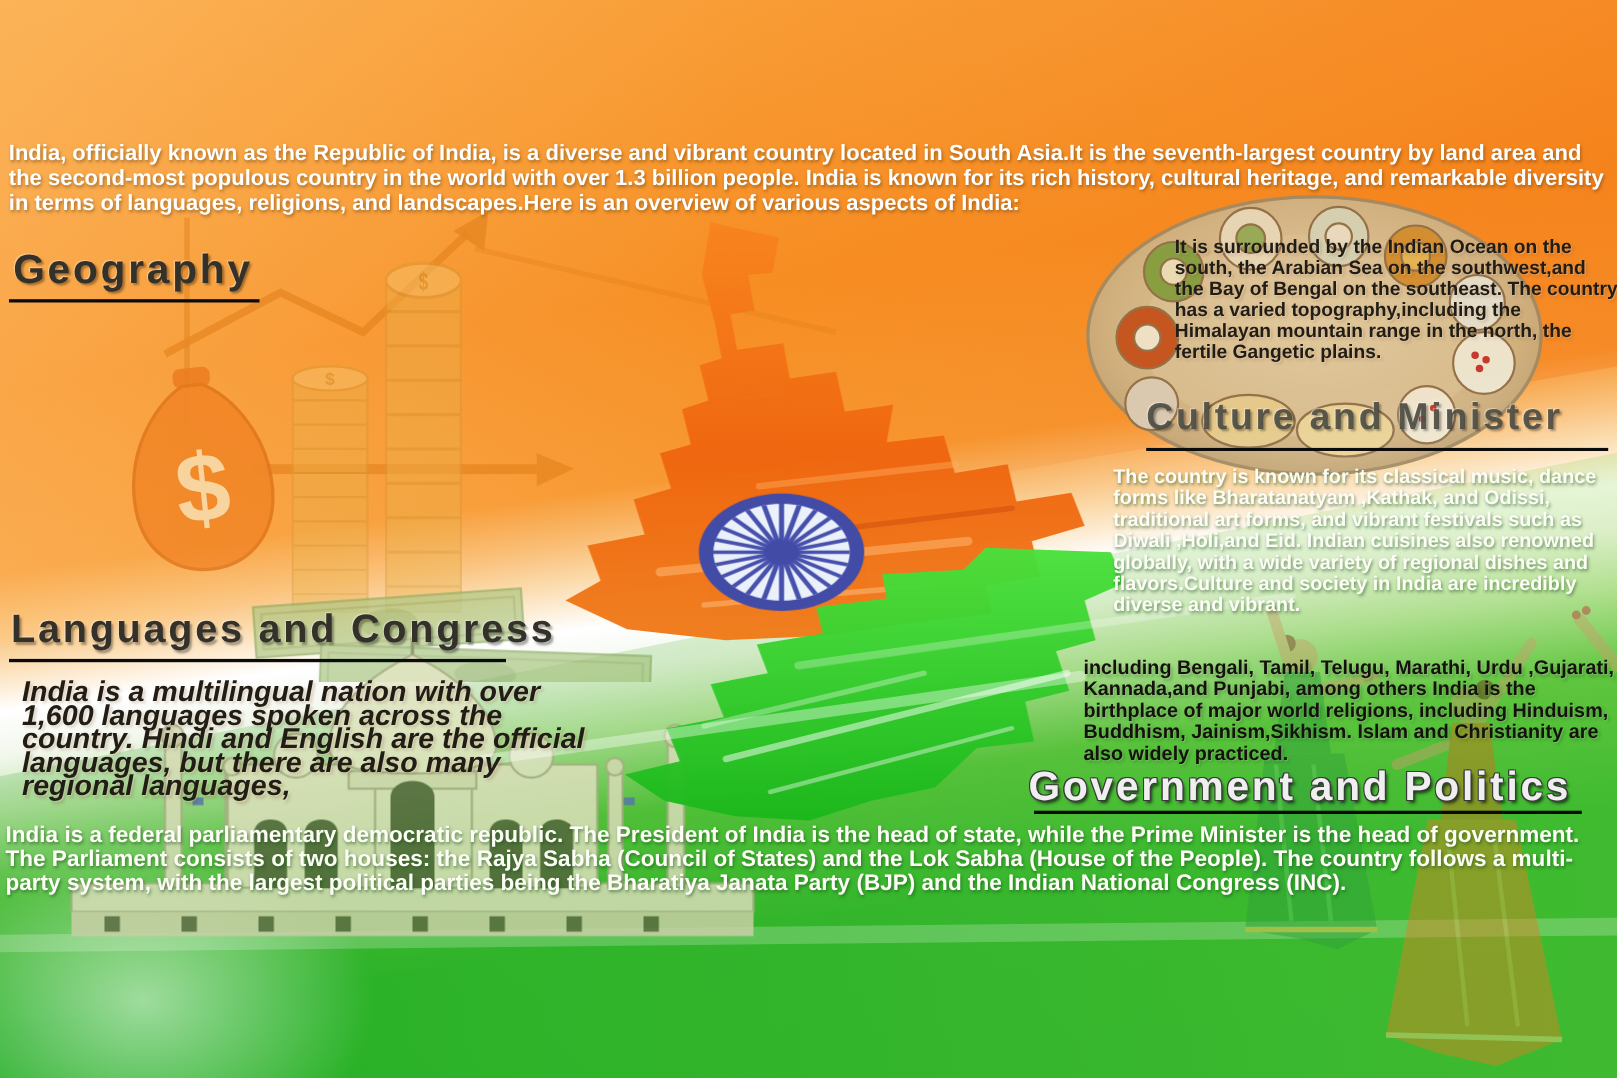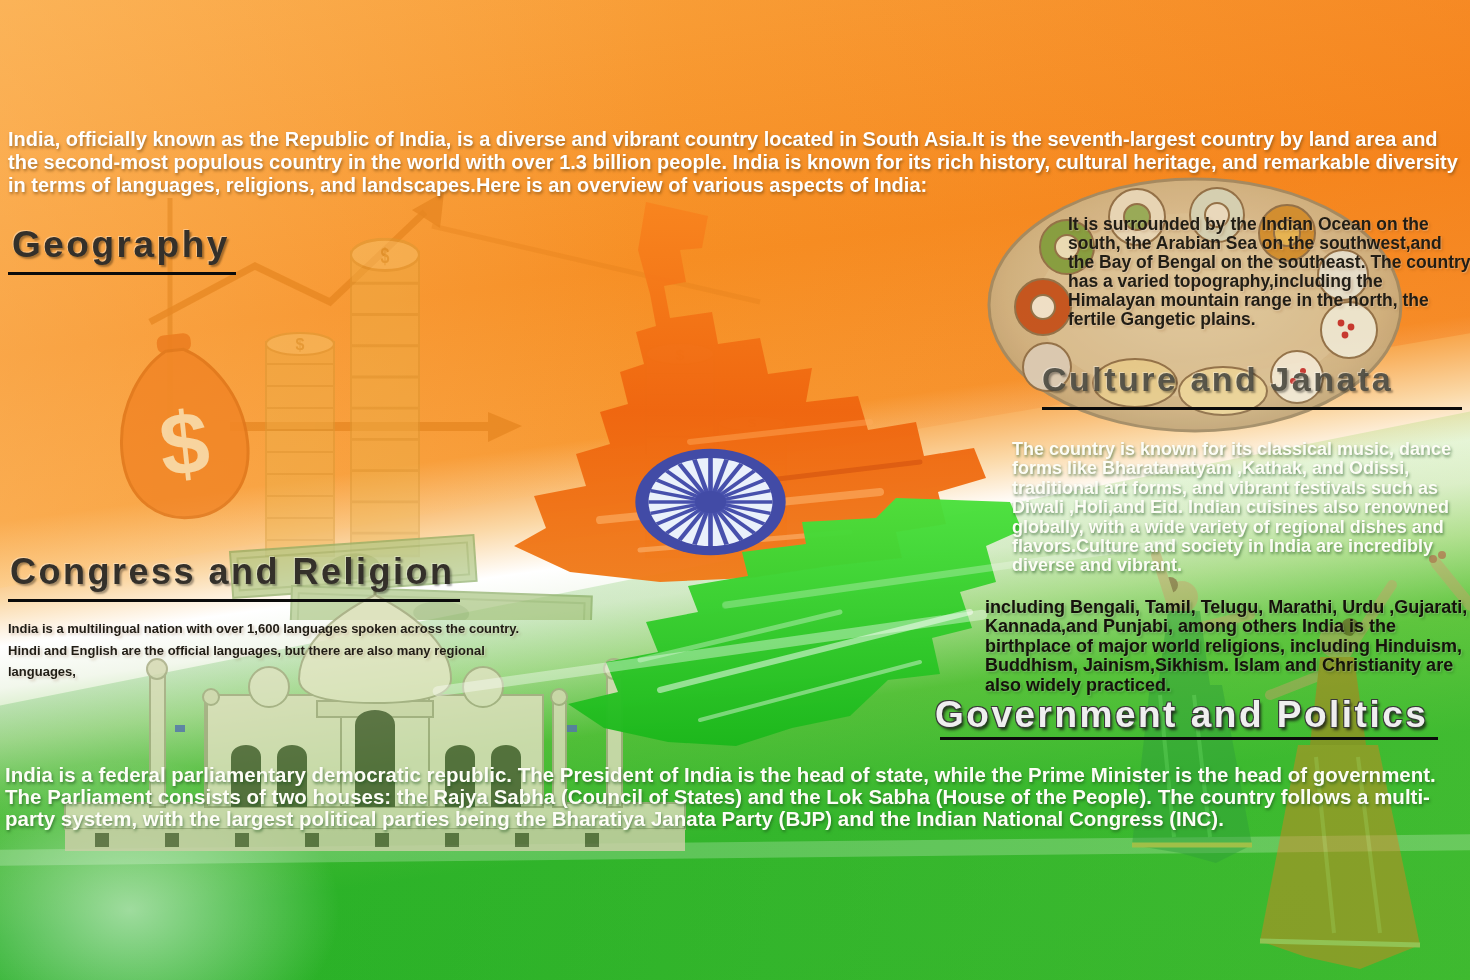--- a/index.html
+++ b/index.html
@@ -30,41 +30,41 @@
     left:-80px;top:760px;width:420px;height:300px;z-index:1;
     background:radial-gradient(closest-side, rgba(255,255,255,.55), rgba(255,255,255,0));
   }
   .grass-band{
     left:-10px;top:842px;width:1500px;height:16px;z-index:1;
     background:rgba(255,255,255,.22);transform:rotate(-.6deg);border-radius:8px;
   }
   
   .txt{z-index:10;font-weight:700;}
   .light{color:#FFFFFF;text-shadow:1px 2px 3px rgba(95,60,15,.55);}
-  .light-on-green{color:#FDFDF6;text-shadow:1px 2px 3px rgba(25,80,25,.6);margin-top:16px;}
+  .light-on-green{color:#FDFDF6;text-shadow:1px 2px 3px rgba(25,80,25,.6);}
   .dark{color:#211D15;text-shadow:1px 1px 1px rgba(255,255,255,.28), 2px 2px 3px rgba(110,55,0,.25);}
   .dark-on-green{color:#15120B;text-shadow:1px 1px 1px rgba(255,255,255,.22), 2px 2px 3px rgba(0,60,0,.3);}
   .heading{
     z-index:10;font-weight:700;letter-spacing:2.5px;
     color:#34302A;text-shadow:-1px -1px 0 rgba(255,255,255,.35), 2px 2px 2px rgba(0,0,0,.35);
     white-space:nowrap;
     text-align:center;
   }
   .heading-light{
     color:#EFEFEF;
     text-shadow:-1px -1px 0 #3a3a3a, 1px -1px 0 #3a3a3a, -1px 1px 0 #3a3a3a, 2px 3px 3px rgba(20,20,20,.8);
   }
   .heading-faded{color:rgba(78,76,66,.92);}
   .rule{z-index:10;height:3px;background:#0b0b0b;}
   #intro{left:8px;top:128px;width:1458px;font-size:20px;line-height:23px;}
   #geo-h{left:12px;top:224px;font-size:37px;}
   #geo-p1{left:8px;top:288px;width:440px;font-size:20px;line-height:23px;}
   #geo-p2{left:8px;top:440px;width:450px;font-size:19.5px;line-height:21.5px;}
   #lang-h{left:10px;top:551px;font-size:36px;}
-  #lang-p{left:8px;top:618px;width:524px;font-size:13px;line-height:21.5px;}
+  #lang-p{left:20px;top:618px;width:524px;font-size:26px;line-height:21.5px;font-style:italic;}
   #surround-p{left:1068px;top:215px;width:404px;font-size:17.5px;line-height:19px;}
   #cult-h{left:1042px;top:360px;font-size:34px;}
   #cult-p{left:1012px;top:424px;width:456px;font-size:18px;line-height:19.4px;}
   #lang-p2{left:985px;top:598px;width:485px;font-size:18px;line-height:19.4px;}
   #gov-h{left:935px;top:694px;font-size:37px;}
   #gov-p{left:5px;top:748px;width:1458px;font-size:20.5px;line-height:22px;text-align:left;}
 </style>
 </head>
 <body>
 
@@ -296,28 +296,28 @@
   <div class="abs sheen" style="left:430px;top:648px;width:560px;height:10px"></div>
   <div class="abs sheen" style="left:720px;top:570px;width:460px;height:7px;opacity:.7"></div>
 
   <div id="intro" class="abs txt light">India, officially known as the Republic of India, is a diverse and vibrant country located in South Asia.It is the seventh-largest country by land area and the second-most populous country in the world with over 1.3 billion people. India is known for its rich history, cultural heritage, and remarkable diversity in terms of languages, religions, and landscapes.Here is an overview of various aspects of India:</div>
 
   <div id="geo-h" class="abs heading">Geography</div>
   <div class="abs rule" style="left:8px;top:272px;width:228px"></div>
 
 
 
-  <div id="lang-h" class="abs heading">Congress and Religion</div>
+  <div id="lang-h" class="abs heading">Languages and Congress</div>
   <div class="abs rule" style="left:8px;top:599px;width:452px"></div>
 
   <div id="lang-p" class="abs txt dark">India is a multilingual nation with over 1,600 languages spoken across the country. Hindi and English are the official languages, but there are also many regional languages,</div>
 
   <div id="surround-p" class="abs txt dark">It is surrounded by the Indian Ocean on the south, the Arabian Sea on the southwest,and the Bay of Bengal on the southeast. The country has a varied topography,including the Himalayan mountain range in the north, the fertile Gangetic plains.</div>
 
-  <div id="cult-h" class="abs heading heading-faded">Culture and Janata</div>
+  <div id="cult-h" class="abs heading heading-faded">Culture and Minister</div>
   <div class="abs rule" style="left:1042px;top:407px;width:420px"></div>
 
   <div id="cult-p" class="abs txt light-on-green">The country is known for its classical music, dance forms like Bharatanatyam ,Kathak, and Odissi, traditional art forms, and vibrant festivals such as Diwali ,Holi,and Eid. Indian cuisines also renowned globally, with a wide variety of regional dishes and flavors.Culture and society in India are incredibly diverse and vibrant.</div>
 
   <div id="lang-p2" class="abs txt dark-on-green">including Bengali, Tamil, Telugu, Marathi, Urdu ,Gujarati, Kannada,and Punjabi, among others India is the birthplace of major world religions, including Hinduism, Buddhism, Jainism,Sikhism. Islam and Christianity are also widely practiced.</div>
 
   <div id="gov-h" class="abs heading heading-light">Government and Politics</div>
   <div class="abs rule" style="left:940px;top:737px;width:498px"></div>
 
   <div id="gov-p" class="abs txt light-on-green">India is a federal parliamentary democratic republic. The President of India is the head of state, while the Prime Minister is the head of government. The Parliament consists of two houses: the Rajya Sabha (Council of States) and the Lok Sabha (House of the People). The country follows a multi-party system, with the largest political parties being the Bharatiya Janata Party (BJP) and the Indian National Congress (INC).</div>

